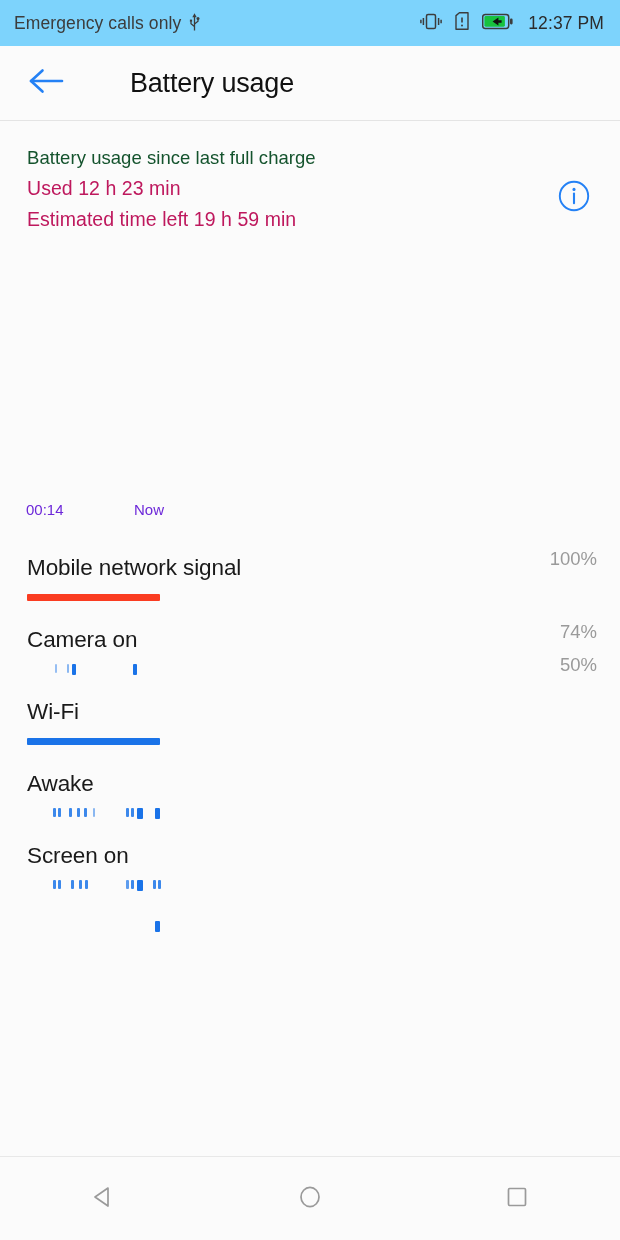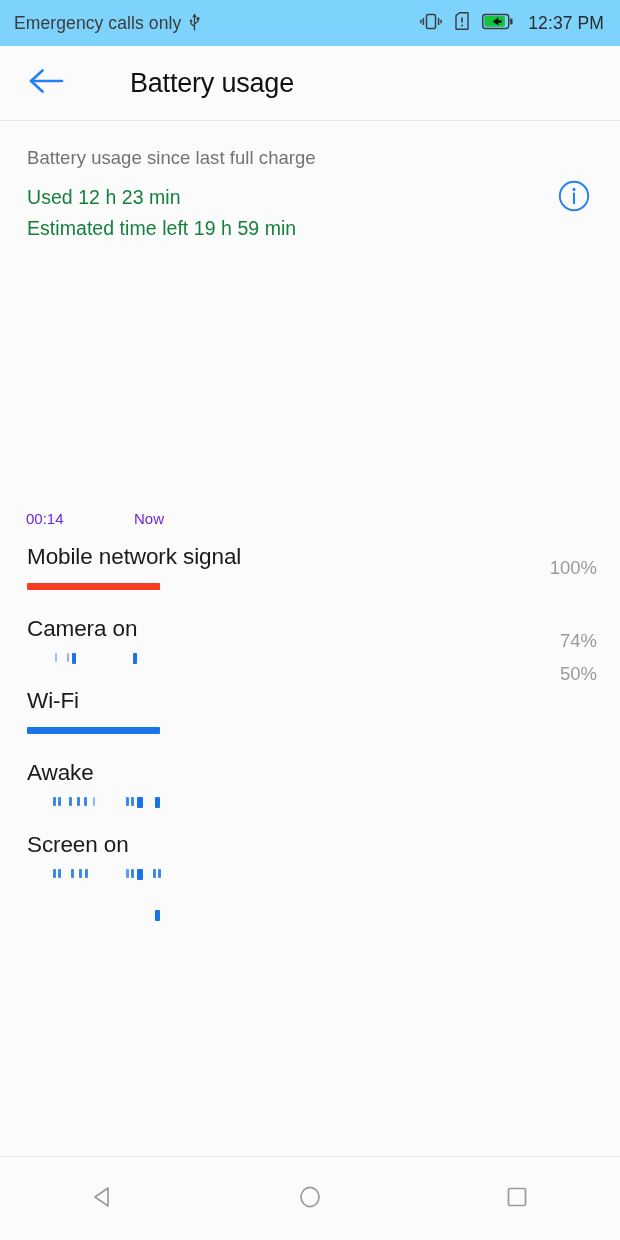--- a/index.html
+++ b/index.html
@@ -76,27 +76,27 @@
     width: 100%;
   }
 
   
   .summary {
     padding: 26px 26px 0 27px;
     position: relative;
   }
   .summary-sub {
     font-size: 18.5px;
-    color: #737373;
-    margin-bottom: 13px;
+    color: #14532d;
+    margin-bottom: 4px;
     letter-spacing: 0.05px;
   }
   .summary-line {
     font-size: 19.5px;
-    color: #15803d;
+    color: #be185d;
     line-height: 31px;
     letter-spacing: 0.05px;
   }
   .info-btn {
     position: absolute;
     right: 27px;
     top: 56px;
     width: 38px;
     height: 38px;
     cursor: pointer;
@@ -120,21 +120,21 @@
   }
   .x-label {
     position: absolute;
     font-size: 15px;
     color: #6d28d9;
     bottom: 0;
   }
 
   
   .legend {
-    margin-top: 14px;
+    margin-top: 34px;
   }
   .legend-row {
     padding: 0 0 0 27px;
     height: 72px;
     position: relative;
   }
   .legend-label {
     font-size: 22.5px;
     color: #1a1a1a;
     letter-spacing: -0.1px;

